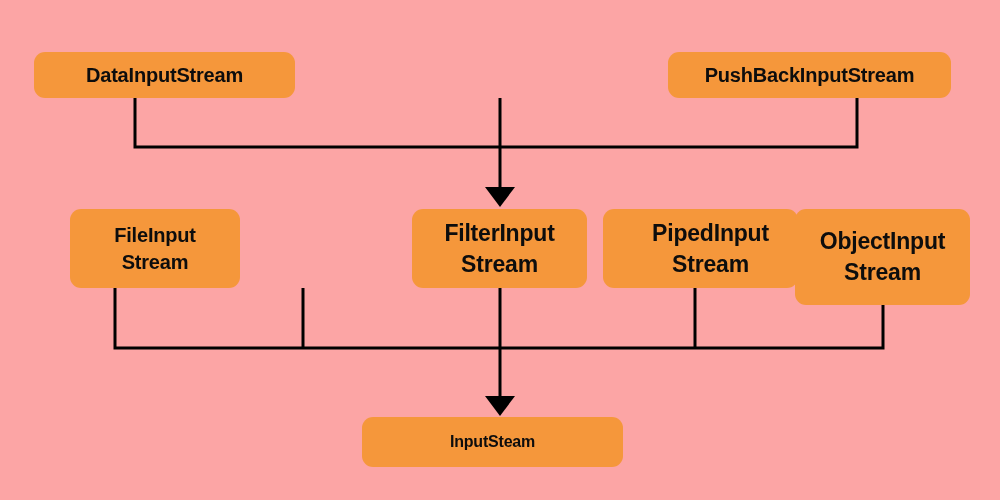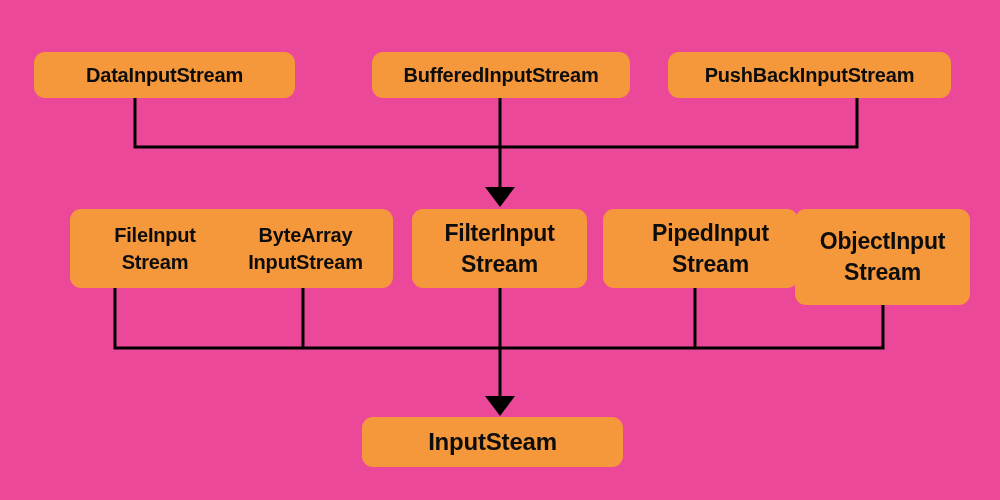--- a/index.html
+++ b/index.html
@@ -4,21 +4,21 @@
 <style>
   html, body {
     margin: 0;
     padding: 0;
     background: #ffffff;
   }
   .stage {
     position: relative;
     width: 1000px;
     height: 500px;
-    background: #ec4899;
+    background: #fca5a5;
     font-family: "Liberation Sans", "DejaVu Sans", sans-serif;
     overflow: hidden;
   }
   .connectors {
     position: absolute;
     left: 0;
     top: 0;
     width: 1000px;
     height: 500px;
     pointer-events: none;
@@ -36,21 +36,21 @@
     font-weight: bold;
     box-sizing: border-box;
     z-index: 2;
   }
   .node .lbl {
     display: block;
     white-space: nowrap;
   }
   .f20 { font-size: 20px; line-height: 27px; letter-spacing: -0.2px; }
   .f23 { font-size: 23px; line-height: 31px; letter-spacing: -0.2px; }
-  .f24 { font-size: 24px; line-height: 28px; letter-spacing: -0.2px; }
+  .f24 { font-size: 16px; line-height: 28px; letter-spacing: -0.2px; }
 </style>
 </head>
 <body>
 
 <div class="stage">
 
   <svg class="connectors" width="1000" height="500" viewBox="0 0 1000 500" xmlns="http://www.w3.org/2000/svg">
     <g stroke="#000000" stroke-width="3" fill="none">
 
       <polyline points="135,98 135,147 857,147 857,98"></polyline>
@@ -66,37 +66,30 @@
     <g fill="#000000" stroke="none">
       <polygon points="485,187 515,187 500,207"></polygon>
       <polygon points="485,396 515,396 500,416"></polygon>
     </g>
   </svg>
 
   <div class="node f20" style="left:34px; top:52px; width:261px; height:46px;">
     <span class="lbl">DataInputStream</span>
   </div>
 
-  <div class="node f20" style="left:372px; top:52px; width:258px; height:46px;">
-    <span class="lbl">BufferedInputStream</span>
-  </div>
 
   <div class="node f20" style="left:668px; top:52px; width:283px; height:46px;">
     <span class="lbl">PushBackInputStream</span>
   </div>
 
   <div class="node f20" style="left:30px; top:209px; width:170px; height:79px;margin-left:40px;">
     <span class="lbl">FileInput</span>
     <span class="lbl">Stream</span>
   </div>
 
-  <div class="node f20" style="left:218px; top:209px; width:175px; height:79px;">
-    <span class="lbl">ByteArray</span>
-    <span class="lbl">InputStream</span>
-  </div>
 
   <div class="node f23" style="left:412px; top:209px; width:175px; height:79px;text-align:center;">
     <span class="lbl">FilterInput</span>
     <span class="lbl">Stream</span>
   </div>
 
   <div class="node f23" style="left:603px; top:209px; width:195px; height:79px;padding-left:20px;">
     <span class="lbl">PipedInput</span>
     <span class="lbl">Stream</span>
   </div>

